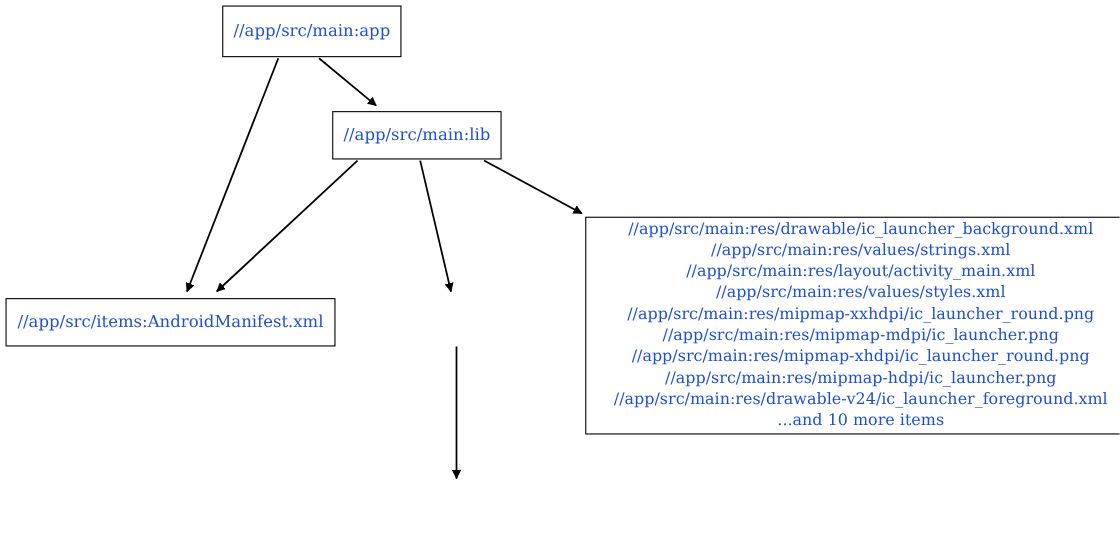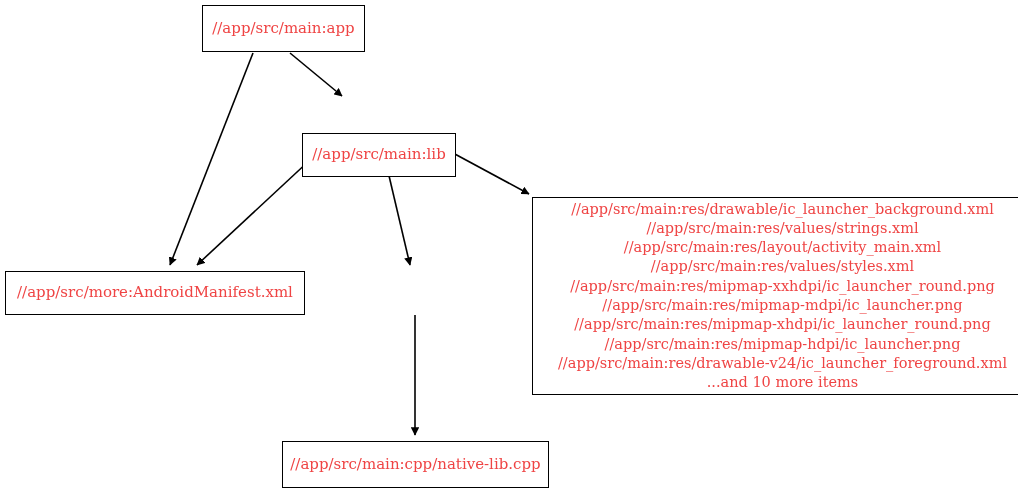--- a/index.html
+++ b/index.html
@@ -31,30 +31,30 @@
     box-sizing: border-box;
     border: 1px solid #000000;
     background: #ffffff;
     display: flex;
     align-items: center;
     justify-content: center;
     text-align: center;
     font-size: 15px;
     line-height: 19.3px;
     white-space: pre;
-    color: #ef4444;
+    color: #1d4ed8;
   }
   .node-label {
     display: block;
     white-space: pre;
   }
 
   
   #node-app        { left: 202px; top: 5px;   width: 163px; height: 47px; }
-  #node-lib        { left: 302px; top: 101px; width: 154px; height: 44px; margin-top: 32px; }
+  #node-lib        { left: 302px; top: 101px; width: 154px; height: 44px; }
   #node-manifest   { left: 5px;   top: 271px; width: 300px; height: 44px; }
   #node-jnilib     { left: 325px; top: 271px; width: 182px; height: 44px; }
   #node-resources  { left: 532px; top: 197px; width: 501px; height: 198px;
                      font-size: 14.5px; line-height: 19.3px; }
   #node-nativelib  { left: 282px; top: 441px; width: 267px; height: 47px; }
 </style>
 </head>
 <body>
 
 <div id="graph">
@@ -81,34 +81,31 @@
 
   <div class="node" id="node-app">
     <span class="node-label">//app/src/main:app</span>
   </div>
 
   <div class="node" id="node-lib">
     <span class="node-label">//app/src/main:lib</span>
   </div>
 
   <div class="node" id="node-manifest">
-    <span class="node-label">//app/src/more:AndroidManifest.xml</span>
+    <span class="node-label">//app/src/items:AndroidManifest.xml</span>
   </div>
 
 
   <div class="node" id="node-resources">
     <span class="node-label">//app/src/main:res/drawable/ic_launcher_background.xml
 //app/src/main:res/values/strings.xml
 //app/src/main:res/layout/activity_main.xml
 //app/src/main:res/values/styles.xml
 //app/src/main:res/mipmap-xxhdpi/ic_launcher_round.png
 //app/src/main:res/mipmap-mdpi/ic_launcher.png
 //app/src/main:res/mipmap-xhdpi/ic_launcher_round.png
 //app/src/main:res/mipmap-hdpi/ic_launcher.png
 //app/src/main:res/drawable-v24/ic_launcher_foreground.xml
 ...and 10 more items</span>
   </div>
 
-  <div class="node" id="node-nativelib">
-    <span class="node-label">//app/src/main:cpp/native-lib.cpp</span>
-  </div>
 
 </div>
 
 </body></html>

